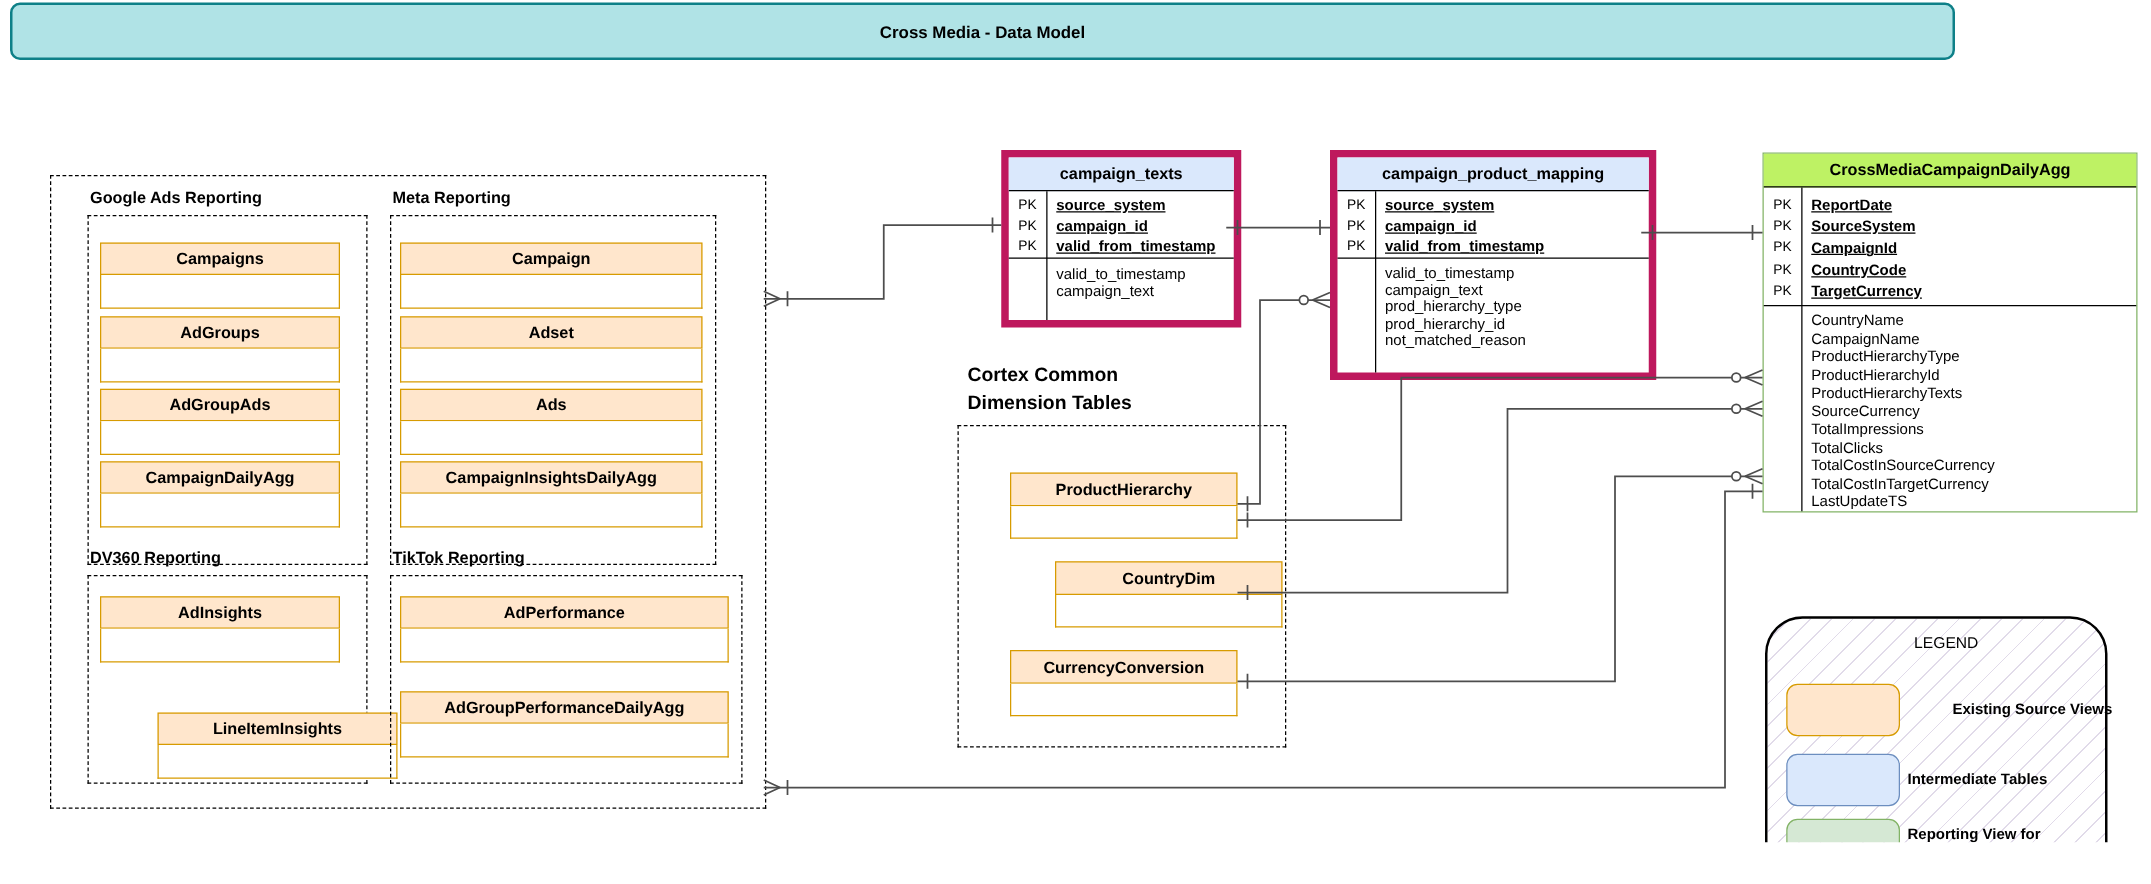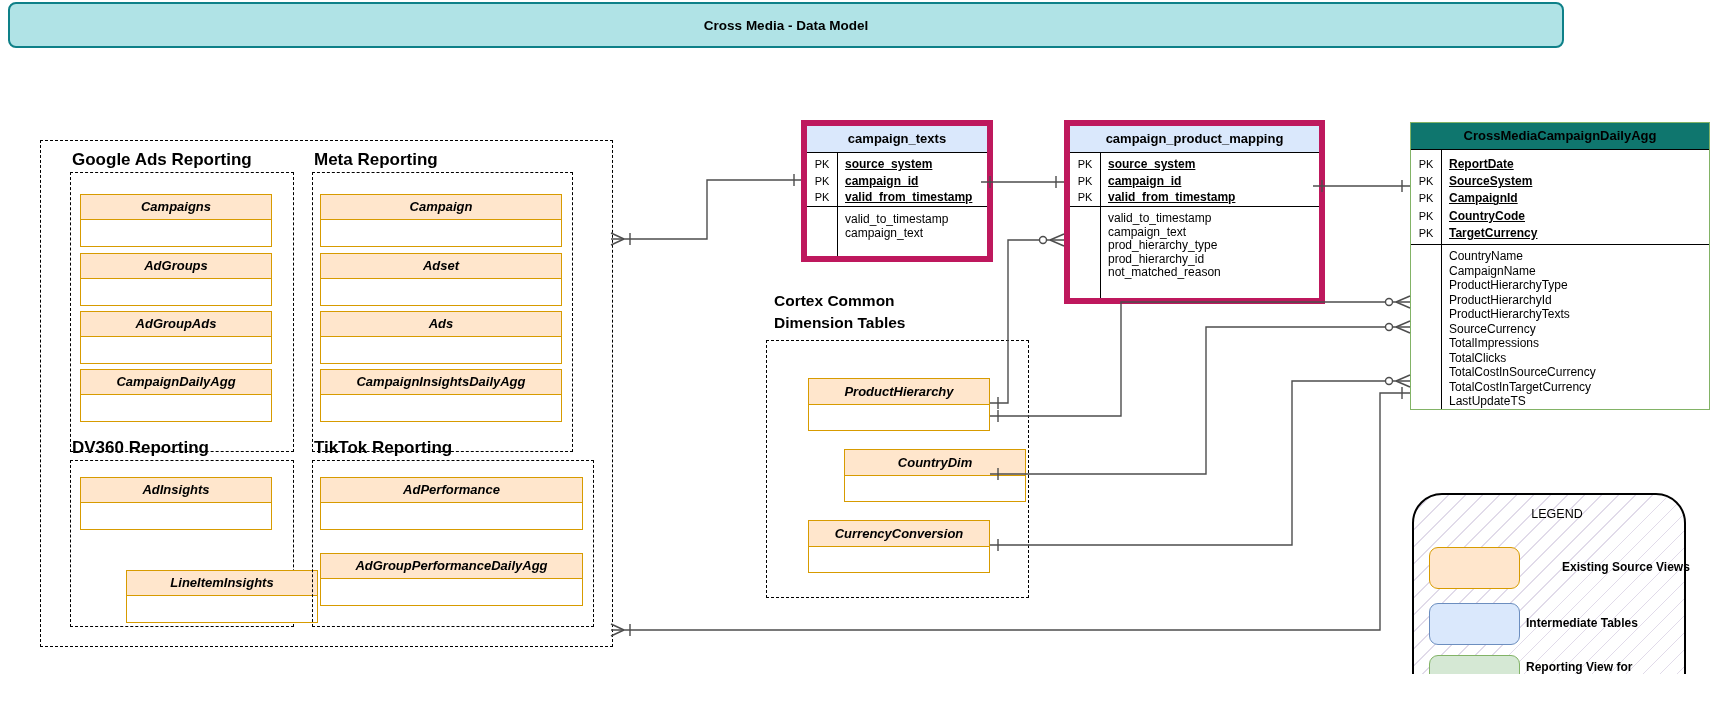--- a/index.html
+++ b/index.html
@@ -5,36 +5,36 @@
   html,body{margin:0;padding:0;background:#fff;}
   .canvas{position:relative;width:1721px;height:674px;background:#fff;
           font-family:"Liberation Sans",sans-serif;color:#000;overflow:hidden;}
   
   .titlebar{position:absolute;left:8px;top:2px;width:1552px;height:42px;
             background:#b0e3e6;border:2px solid #0e8088;border-radius:8px;
             display:flex;align-items:center;justify-content:center;
             font-weight:bold;font-size:13.5px;}
   
   .sec-title{position:absolute;font-weight:bold;font-size:15.5px;white-space:nowrap;}
-  .grp-label{position:absolute;font-weight:bold;font-size:17px;white-space:nowrap;}
+  .grp-label{position:absolute;font-weight:bold;font-size:13px;white-space:nowrap;}
   
   .dash{position:absolute;border:1.5px dashed #000;}
   
-  .mini{position:absolute;font-style:italic;}
+  .mini{position:absolute;}
   .mini .mini-h{background:#ffe6cc;border:1px solid #d79b00;height:24px;line-height:24px;
                 text-align:center;font-weight:bold;font-size:13px;white-space:nowrap;overflow:hidden;}
   .mini .mini-b{background:#fff;border:1px solid #d79b00;border-top:none;height:26px;}
   
   .er{position:absolute;background:#fff;font-size:12px;}
   .er.blue{border:6px solid #be185d;}
   .er.green{border:1px solid #82b366;}
   .er-h{height:26px;line-height:26px;text-align:center;font-weight:bold;font-size:13px;
         border-bottom:1px solid #000;}
   .er.blue .er-h{background:#dae8fc;}
-  .er.green .er-h{background:#0f766e;}
+  .er.green .er-h{background:#bef264;}
   .er-body{position:relative;}
   .er-vline{position:absolute;left:30px;top:0;bottom:0;width:1px;background:#000;}
   .er-row{display:flex;}
   .er-row .pkcol{width:30px;flex:0 0 30px;text-align:center;font-size:11px;}
   .er-row .fname{padding-left:8px;white-space:nowrap;}
   .er-row .pkname{font-weight:bold;text-decoration:underline;}
   .er-pksec{padding-top:3px;}
   .er-flds{border-top:1px solid #000;padding-top:5px;}
   
   .legend{position:absolute;left:1412px;top:493px;width:270px;height:212px;

